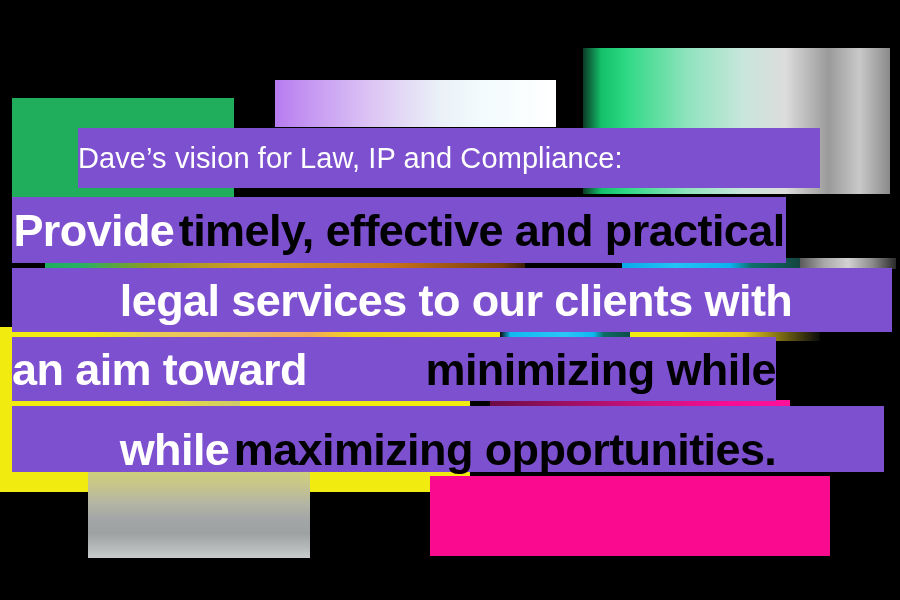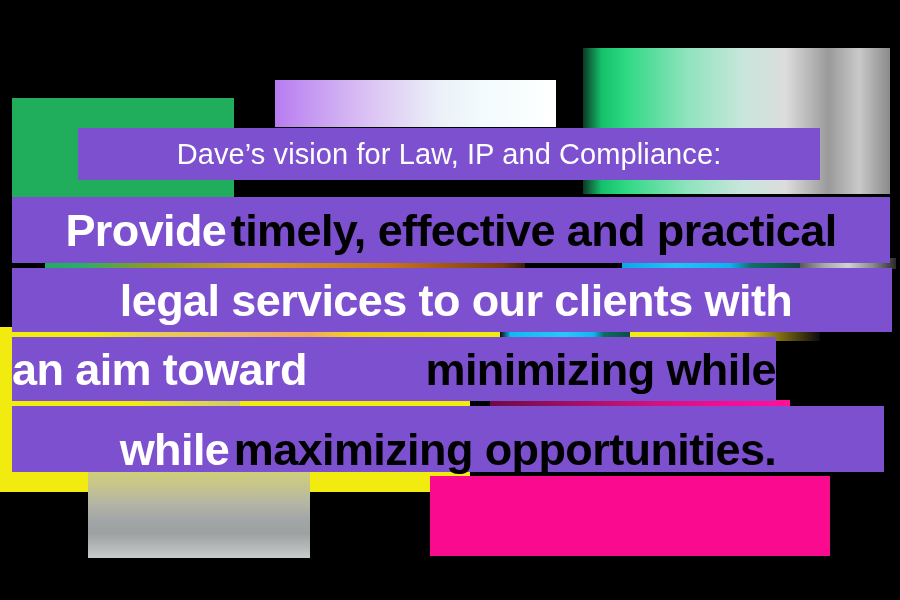--- a/index.html
+++ b/index.html
@@ -45,22 +45,22 @@
   #bg-pink-bottom   { left:430px; top:476px; width:400px; height:80px; background:#f90a8f; }
 
   
   .bar {
     position:absolute;
     background:#7d50cf;
     display:flex;
     align-items:center;
     white-space:nowrap;
   }
-  #bar-1 { left:78px; top:128px; width:742px; height:52px; justify-content:center; }
-  #bar-2 { left:12px; top:197px; width:878px; height:66px; justify-content:center; }
+  #bar-1 { left:78px; top:128px; width:742px; height:60px; }
+  #bar-2 { left:12px; top:197px; width:774px; height:66px; justify-content:center; }
   #bar-3 { left:12px; top:268px; width:880px; height:64px; justify-content:center;padding-left:8px; }
   #bar-4 { left:12px; top:337px; width:764px; height:64px; justify-content:space-between; }
   #bar-5 { left:12px; top:406px; width:872px; height:66px; justify-content:center;align-items:flex-end; }
 
   .line-1-text {
     font-size:29px;
     font-weight:400;
     color:#ffffff;
     letter-spacing:0.1px;
   }

